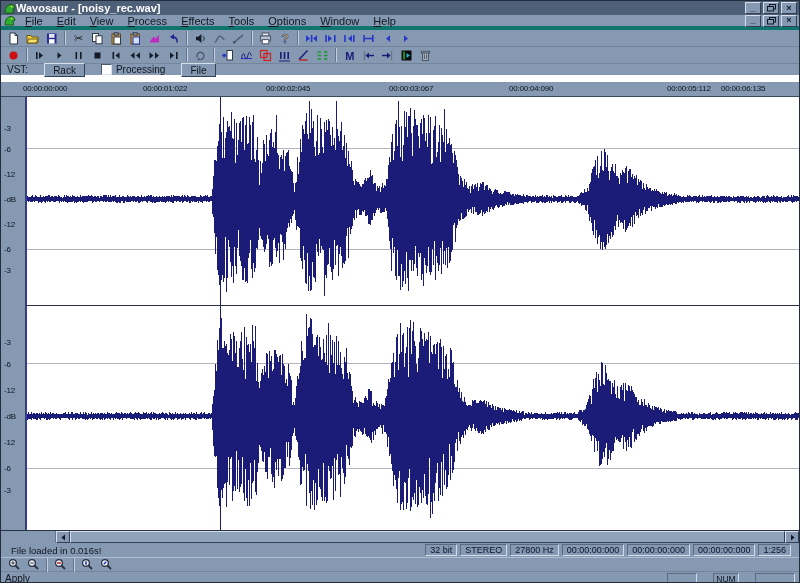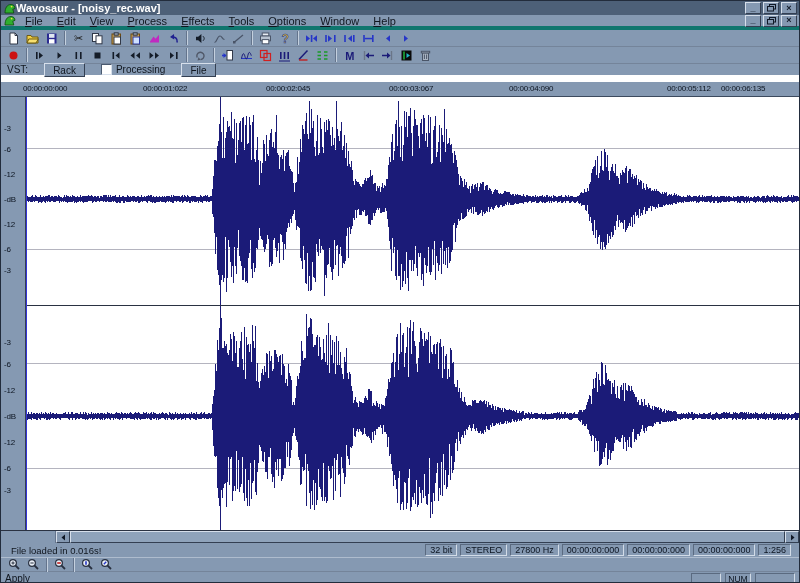--- a/index.html
+++ b/index.html
@@ -96,21 +96,21 @@
     border-bottom:1px solid #d2dce8; border-right:1px solid #d2dce8;
     white-space:nowrap; color:#0c1420;
   }
   
   .zoomrow { height:15px; background:#8599b2; display:flex; align-items:center;
     padding:0 4px; border-top:1px solid #aebcce; border-bottom:1px solid #74849a; }
   
   .statusbar { height:12px; background:#8599b2; display:flex; align-items:center;
     padding:0 4px; }
   .statusbar .ready { font-size:10px; flex:1; line-height:11px; }
-  .indbox { font-size:8.5px; text-align:center; height:11px; line-height:10px; margin-left:4px;
+  .indbox { font-size:8.5px; text-align:center; height:11px; line-height:10px; margin-left:16px;
     border-top:1px solid #5a6a80; border-left:1px solid #5a6a80;
     border-bottom:1px solid #d2dce8; border-right:1px solid #d2dce8; color:#0c1420; }
 </style>
 </head>
 <body>
 
 <div class="titlebar">
   <span style="display:flex">
     <svg width="13" height="13" viewBox="0 0 13 13">
       <path d="M2 11c0-5 2-8.5 6-8.5 2.6 0 4 1.8 4 3.8l-2.2 1 1 3.7z" fill="#2fae2f" stroke="#0a4a0a" stroke-width="0.8"></path>

